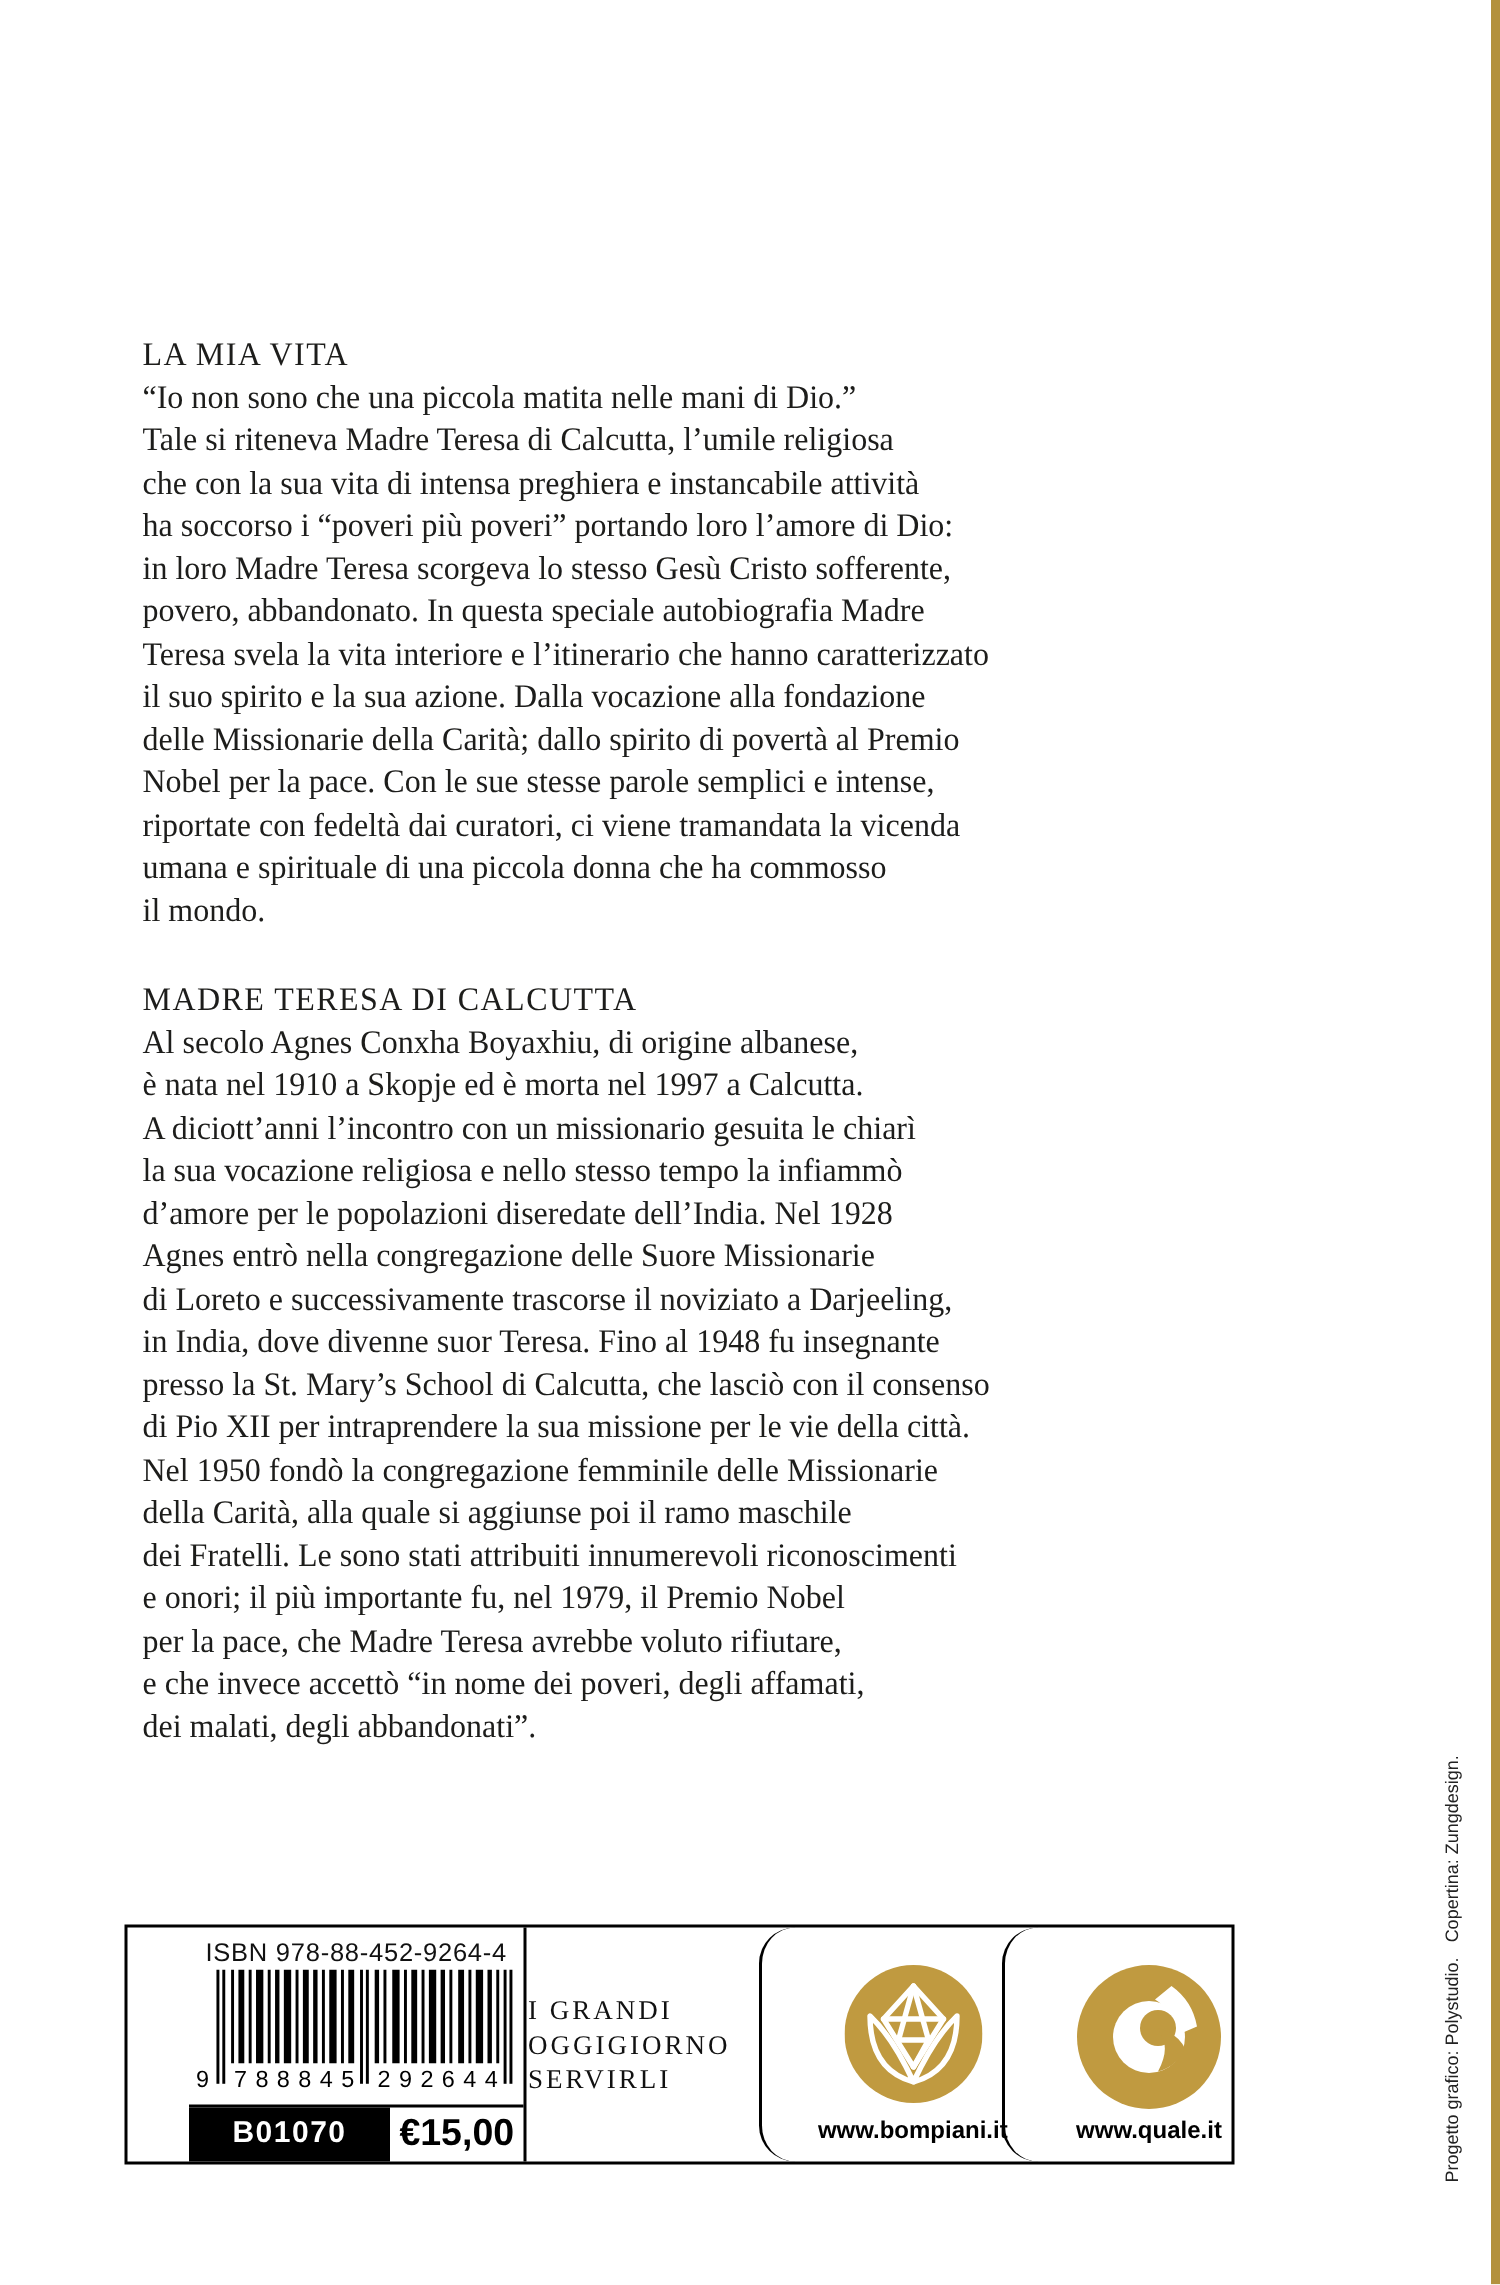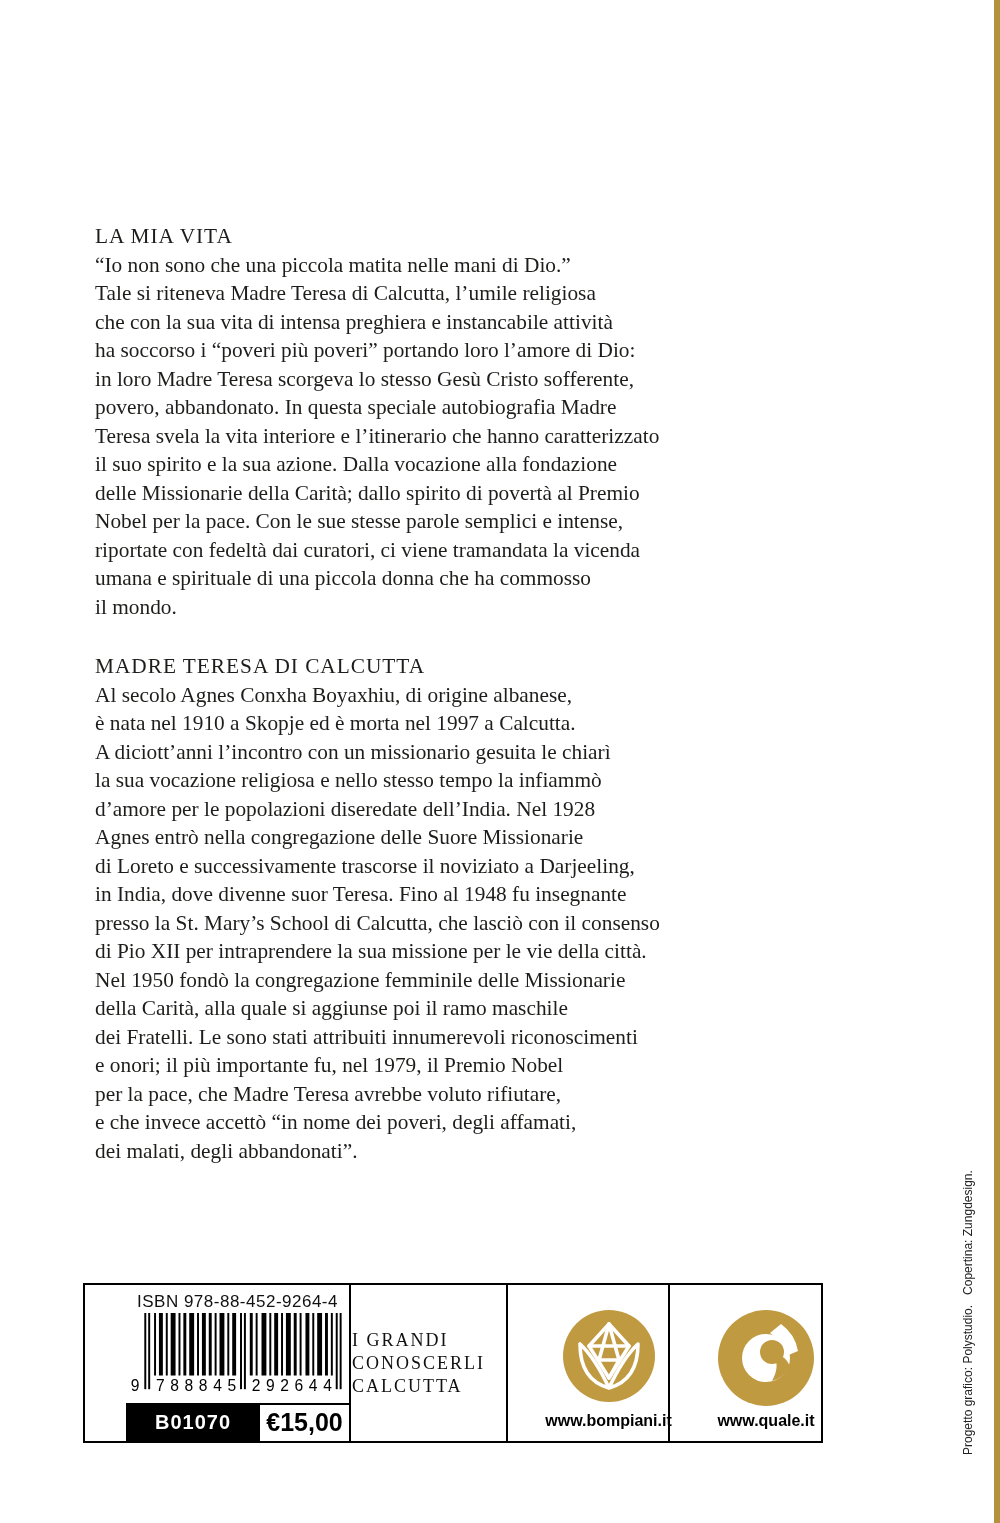--- a/index.html
+++ b/index.html
@@ -33,21 +33,21 @@
   .isbn{text-align:center;font-size:17px;margin-top:7px;letter-spacing:.5px;color:#111;}
   .barcode{display:block;margin:1px auto 0;}
   .price-row{margin-top:auto;height:37px;border-top:2px solid #000;display:flex;}
   .code-box{width:134px;background:#000;color:#fff;font-weight:bold;font-size:20px;
             display:flex;align-items:center;justify-content:center;letter-spacing:1px;}
   .price{flex:1;display:flex;align-items:center;justify-content:center;
          font-weight:bold;font-size:25px;color:#000000;}
   .cell-imprint{width:157px;font-family:"Liberation Serif",serif;font-size:18px;
                 line-height:23px;letter-spacing:2px;display:flex;flex-direction:column;
                 justify-content:center;padding-left:1px;color:#111;}
-  .cell-logo{display:flex;flex-direction:column;align-items:center;}
+  .cell-logo{display:flex;flex-direction:column;align-items:center;border-radius:24px;}
   .cell-bompiani{width:162px;}
   .cell-giunti{flex:1;}
   .logo-svg{margin-top:25px;}
   .url{margin-top:auto;margin-bottom:11px;font-weight:bold;font-size:16px;color:#000;}
 
   
   .credits{position:absolute;left:818px;top:1298px;width:300px;height:14px;
            transform:rotate(-90deg);font-family:"Liberation Sans",sans-serif;
            font-size:12px;color:#222;white-space:nowrap;}
 </style>
@@ -145,22 +145,22 @@
         </g>
       </svg>
       <div class="price-row">
         <div class="code-box">B01070</div>
         <div class="price">€15,00</div>
       </div>
     </div>
 
     <div class="cell cell-imprint">
       <div>I GRANDI</div>
-      <div>CONOSCERLI</div>
-      <div>CALCUTTA</div>
+      <div>OGGIGIORNO</div>
+      <div>SERVIRLI</div>
     </div>
 
     <div class="cell cell-logo cell-bompiani">
       <svg class="logo-svg" width="92" height="92" viewBox="0 0 92 92" xmlns="http://www.w3.org/2000/svg">
         <circle cx="46" cy="46" r="46" fill="#c09a40"></circle>
         <g stroke="#fff" stroke-width="3.6" fill="none" stroke-linejoin="round" stroke-linecap="round">
           <path d="M17,34 Q17,70 46,78 Q75,70 75,34 Q60,48 46,78 Q32,48 17,34 Z"></path>
           <path d="M46,14 L66,36 L46,68 L26,36 Z"></path>
           <path d="M26,36 L66,36"></path>
           <path d="M46,14 L56,50"></path>

